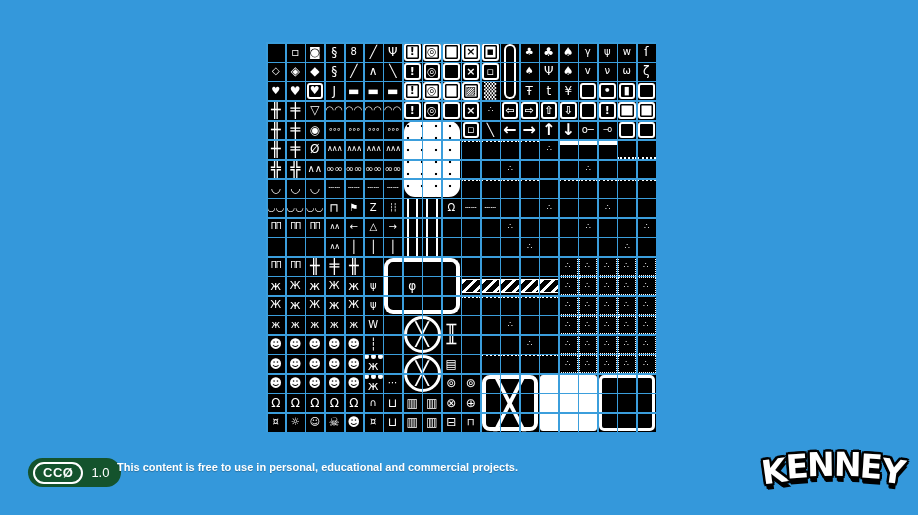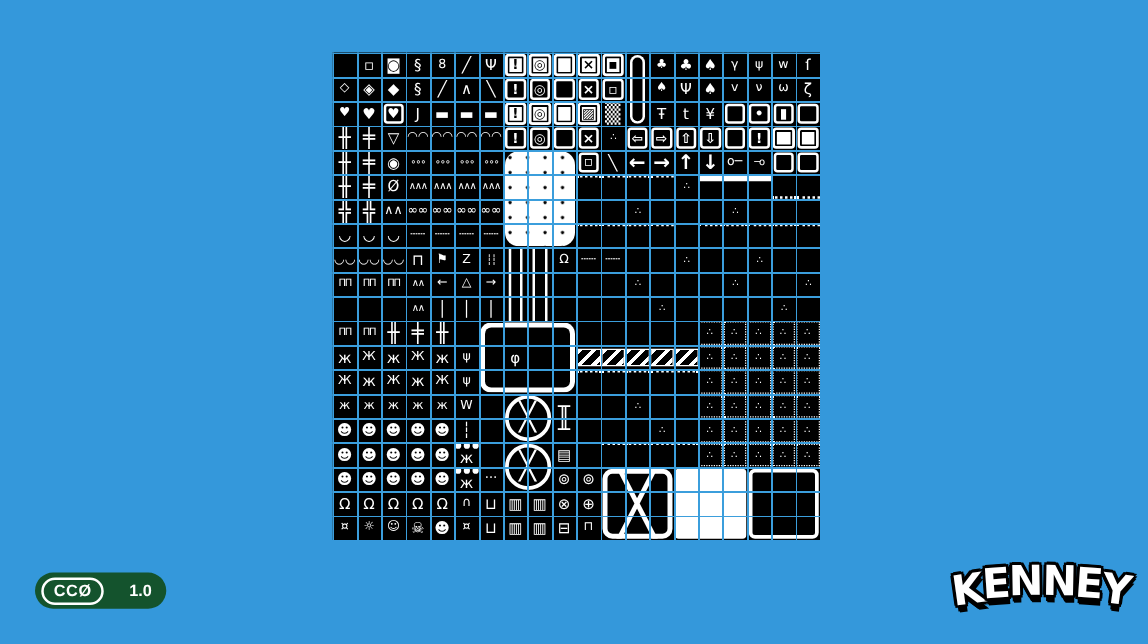--- a/index.html
+++ b/index.html
@@ -72,21 +72,21 @@
   
   .license-badge{
     position:absolute;left:28px;top:458px;height:29px;
     display:flex;align-items:center;
     background:#14532d;border-radius:15px;padding:0 12px 0 5px;
   }
   .cc-oval{
     border:2.5px solid #fff;border-radius:12px;padding:1px 8px 2px 8px;
     color:#fff;font-weight:bold;font-size:13px;letter-spacing:.5px;
   }
-  .cc-version{color:#fff;font-weight:bold;font-size:13px;margin-left:20px}
+  .cc-version{color:#fff;font-weight:normal;font-size:13px;margin-left:8px}
   .license-text{
     position:absolute;left:117px;top:461px;
     color:#fff;font-weight:bold;font-size:11px;line-height:13px;
     text-shadow:0 1px 1px rgba(0,0,0,.25);
   }
 
   
   .logo{
     position:absolute;left:768px;top:443px;width:130px;height:50px;
     display:flex;align-items:center;justify-content:center;
@@ -521,20 +521,21 @@
       <div class="feat f-black" style="left: 332.5px; top: 332.5px; width: 56.5px; height: 56.5px;"></div>
     </div>
   <div class="gridlines"></div>
 </div>
 
 <div class="license-badge">
   <span class="cc-oval">CCØ</span>
   <span class="cc-version">1.0</span>
 </div>
 <div class="license-text">
+  <div>This content is free to use in personal, educational and commercial projects.</div>
 </div>
 
 <div class="logo">
     <span>K</span>
     <span>E</span>
     <span>N</span>
     <span>N</span>
     <span>E</span>
     <span>Y</span>
   </div>

